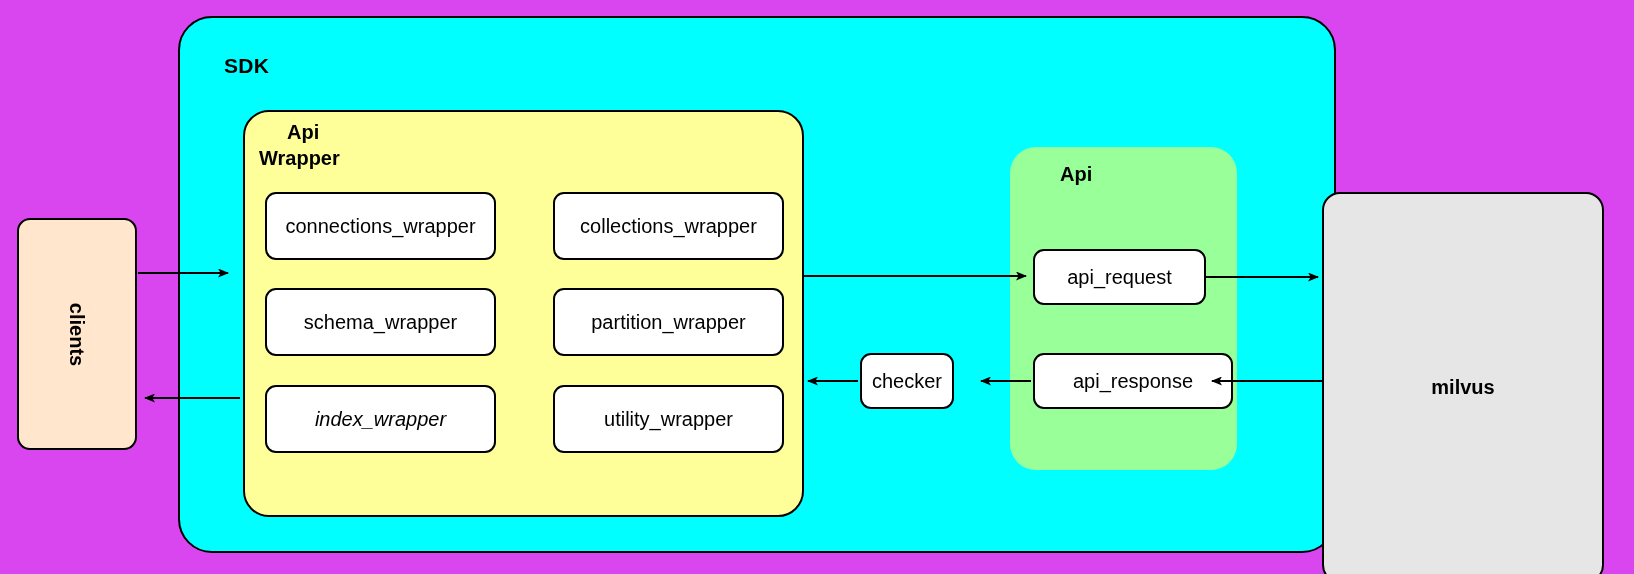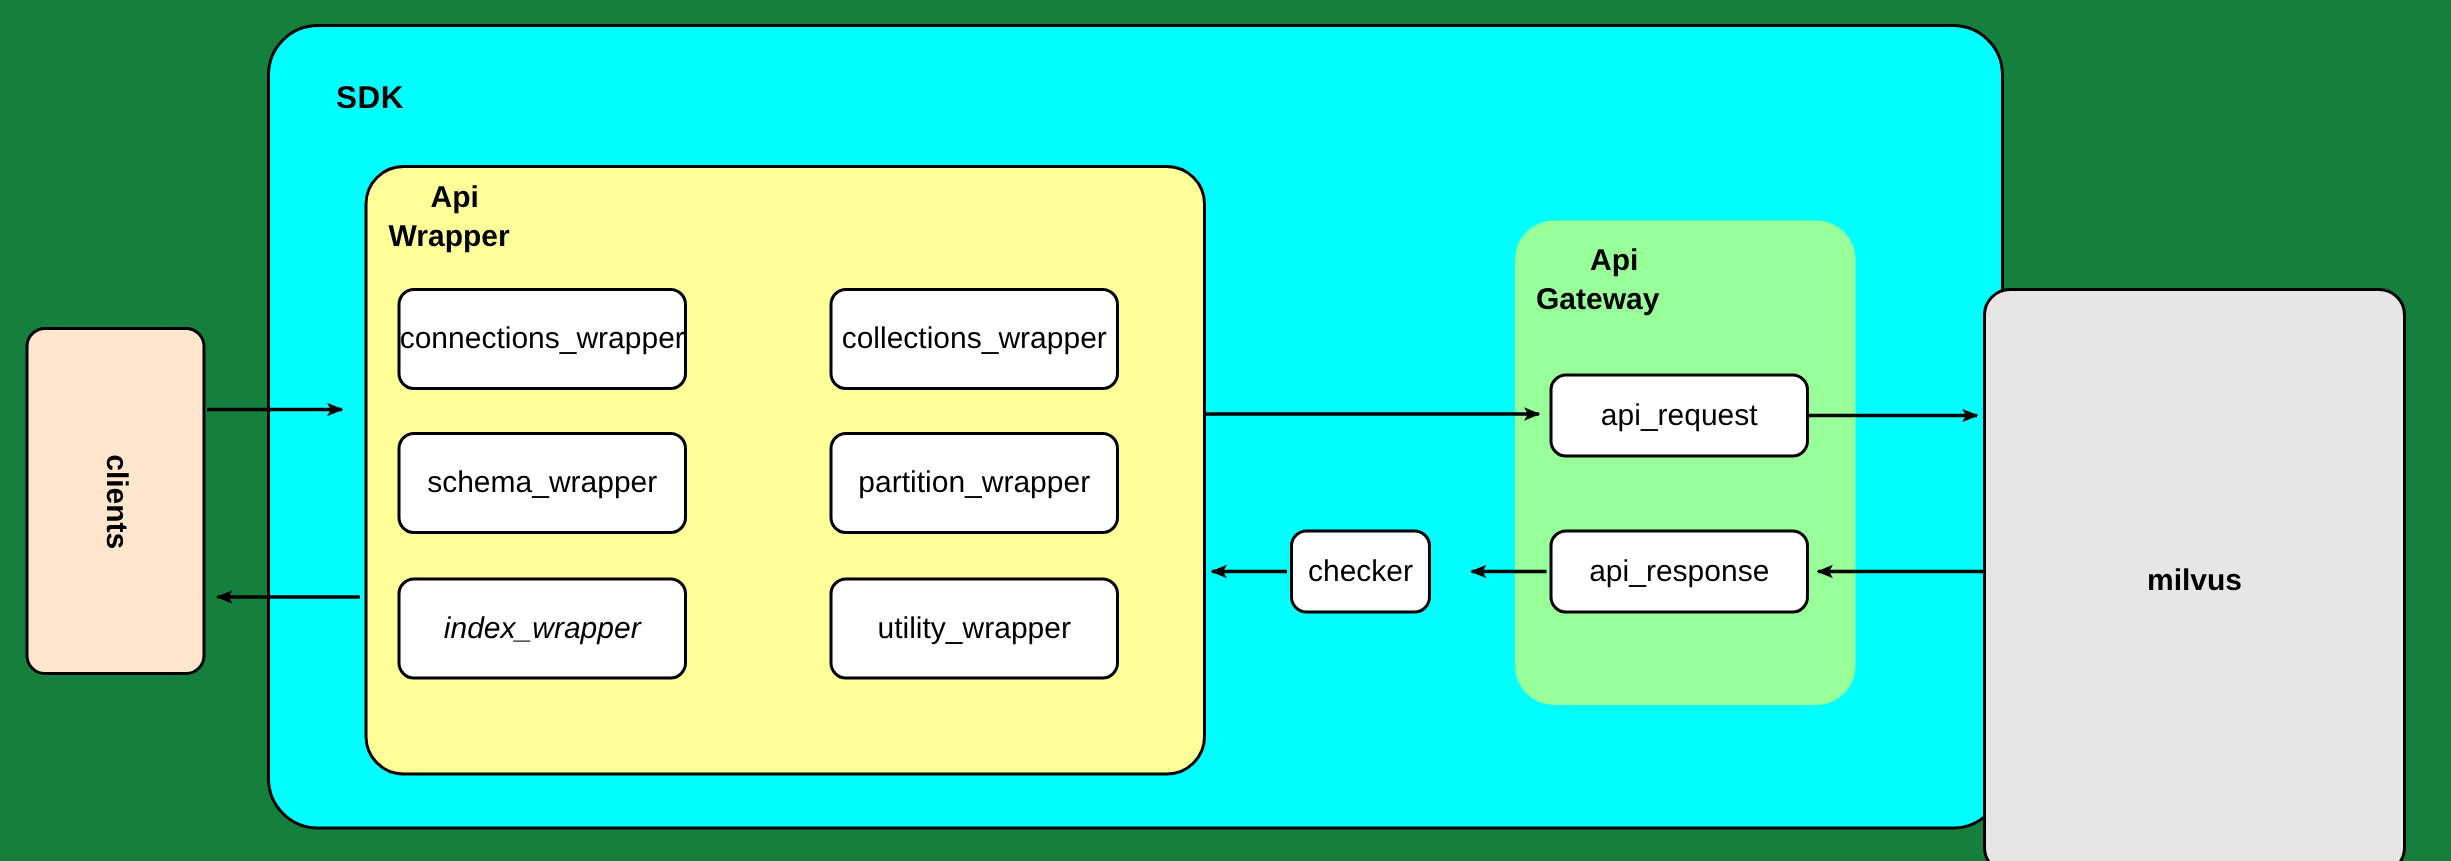--- a/index.html
+++ b/index.html
@@ -7,21 +7,21 @@
     padding: 0;
     background: #ffffff;
   }
   body {
     font-family: "Liberation Sans", sans-serif;
   }
   #canvas {
     position: relative;
     width: 1634px;
     height: 574px;
-    background: #15803d;
+    background: #d946ef;
     overflow: hidden;
   }
   .box {
     position: absolute;
     box-sizing: border-box;
     border: 2px solid #000000;
     display: flex;
     align-items: center;
     justify-content: center;
     color: #000000;
@@ -88,21 +88,21 @@
   }
   #api-gateway-label .l1 { display: block; padding-left: 36px; }
   #api-gateway-label .l2 { display: block; }
 
   
   .node {
     background: #ffffff;
     border-radius: 11px;
     font-size: 20px;
   }
-  .wrapper-node { width: 193px; height: 68px; }
+  .wrapper-node { width: 231px; height: 68px; }
 
   #clients-box {
     left: 17px;
     top: 218px;
     width: 120px;
     height: 232px;
     background: #ffe6cc;
     border-radius: 13px;
   }
   #clients-label {
@@ -130,21 +130,21 @@
   #collections-wrapper { left: 553px; top: 192px; }
   #schema-wrapper     { left: 265px; top: 288px; text-align: right; }
   #partition-wrapper  { left: 553px; top: 288px; }
   #index-wrapper      { left: 265px; top: 385px; font-style: italic; }
   #utility-wrapper    { left: 553px; top: 385px; }
 
   #api-request-box {
     left: 1033px; top: 249px; width: 173px; height: 56px;
   }
   #api-response-box {
-    left: 1033px; top: 353px; width: 173px; height: 56px;
+    left: 1033px; top: 353px; width: 200px; height: 56px;
   }
   #checker-box {
     left: 860px; top: 353px; width: 94px; height: 56px;
   }
 
   
   #arrows {
     position: absolute;
     left: 0; top: 0;
     width: 1634px;
@@ -164,21 +164,20 @@
   <div class="box" id="api-wrapper-container">
     <span id="api-wrapper-label">
       <span class="l1">Api</span>
       <span class="l2">Wrapper</span>
     </span>
   </div>
 
   <div class="box" id="api-gateway-container">
     <span id="api-gateway-label">
       <span class="l1">Api</span>
-      <span class="l2">Gateway</span>
     </span>
   </div>
 
   <div class="box" id="clients-box">
     <span id="clients-label">clients</span>
   </div>
 
   <div class="box" id="milvus-box">
     <span id="milvus-label">milvus</span>
   </div>

